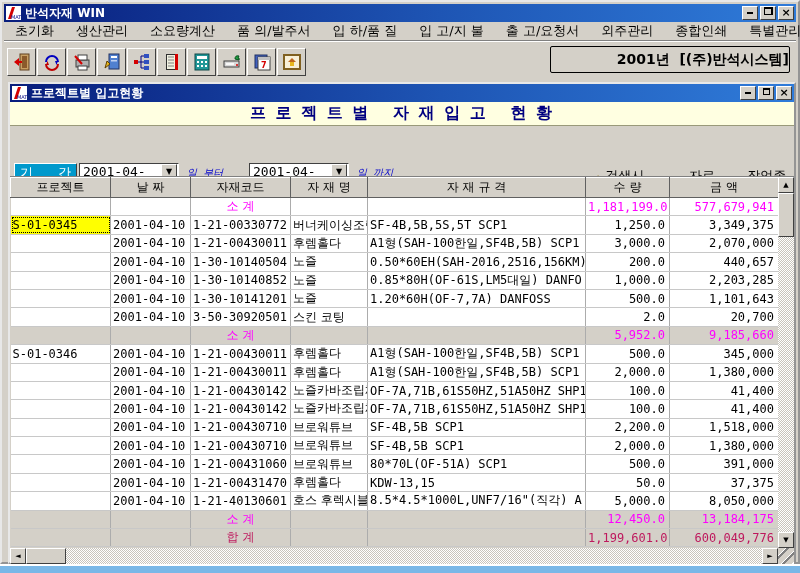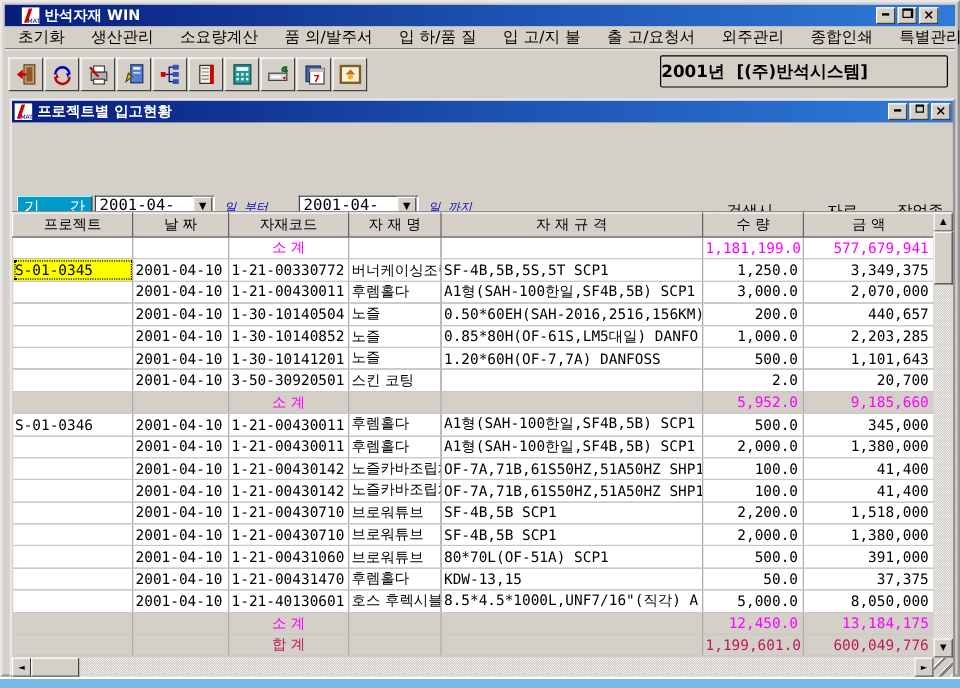--- a/index.html
+++ b/index.html
@@ -5,21 +5,21 @@
   * { margin:0; padding:0; box-sizing:border-box; }
   html,body { background:#79B7E7; }
   body { font-family:"DejaVu Sans", sans-serif; }
   .screen { position:relative; width:800px; height:573px; background:#79B7E7; overflow:hidden; }
   .window { position:absolute; left:0; top:0; width:800px; height:564px; background:#D4D0C8;
             border:2px outset #E8E8E8; }
 
   
   .titlebar { position:absolute; left:2px; top:2px; right:2px; height:18px;
               background:linear-gradient(90deg,#081D7C 0%,#1E55B4 55%,#2F7BD9 100%);
-              display:flex; align-items:center; padding:0 14px; }
+              display:flex; align-items:center; padding:0 2px; }
   .titlebar .title { color:#fff; font-size:12px; font-weight:bold; margin-left:4px; white-space:pre; }
   .caption-btns { margin-left:auto; display:flex; gap:2px; }
   .cap-btn { width:16px; height:14px; background:#D4D0C8; border:1px solid;
              border-color:#fff #404040 #404040 #fff; font-size:9px; line-height:11px;
              text-align:center; color:#000; font-weight:bold; cursor:default; }
   .glyph-min { display:inline-block; width:6px; border-bottom:2px solid #000; margin-bottom:1px; }
   .glyph-max { display:inline-block; width:7px; height:7px; border:1px solid #000; border-top-width:2px; }
   .glyph-restore { position:relative; display:inline-block; width:9px; height:8px; }
   .glyph-restore:before { content:""; position:absolute; right:0; top:0; width:6px; height:5px; border:1px solid #000; border-top-width:2px; }
   .glyph-restore:after { content:""; position:absolute; left:0; bottom:0; width:6px; height:5px; border:1px solid #000; border-top-width:2px; background:#D4D0C8; }
@@ -35,21 +35,21 @@
 
   
   .toolbar { position:absolute; left:2px; top:41px; right:2px; height:37px; background:#D4D0C8;
              display:flex; align-items:center; padding-left:3px; }
   .tb-btn { width:29px; height:28px; background:#D4D0C8; border:1px solid;
             border-color:#fff #404040 #404040 #fff; margin-right:1px;
             display:flex; align-items:center; justify-content:center; cursor:default; }
   .tb-btn svg { width:20px; height:20px; }
   .status-box { position:absolute; right:6px; top:3px; width:240px; height:27px;
                 border:1px solid #000; border-radius:2px; background:#D4D0C8;
-                display:flex; align-items:center; justify-content:flex-start;
+                display:flex; align-items:center; justify-content:flex-end;
                 font-size:14px; font-weight:bold; white-space:pre; }
 
   
   .child { position:absolute; left:6px; top:80px; width:788px; height:482px; background:#D4D0C8;
            border:2px outset #E8E8E8; }
   .child-titlebar { position:absolute; left:0; top:0; right:0; height:18px;
                     background:linear-gradient(90deg,#081D7C 0%,#1E55B4 55%,#2F7BD9 100%);
                     display:flex; align-items:center; padding:0 2px; }
   .child-titlebar .title { color:#fff; font-size:12px; font-weight:bold; margin-left:4px; }
 
@@ -251,20 +251,21 @@
           <text x="5" y="13" font-size="5" fill="#000080" font-family="DejaVu Sans">MAT</text>
         </svg>
         <span class="title">프로젝트별 입고현황</span>
         <span class="caption-btns">
           <span class="cap-btn"><span class="glyph-min"></span></span>
           <span class="cap-btn"><span class="glyph-max"></span></span>
           <span class="cap-btn glyph-close"><span>×</span></span>
         </span>
       </div>
 
+      <div class="heading">프 로 젝 트 별   자 재 입 고   현 황</div>
 
       <div class="filters">
         <span class="flt-label" style="left:4px; top:4px;">기      간</span>
         <span class="combo" style="left:69px; top:4px; width:100px;">
           <span class="val">2001-04-01</span>
           <span class="drop">▼</span>
         </span>
         <span class="blue-lbl" style="left:177px; top:7px;">일  부터</span>
         <span class="combo" style="left:239px; top:4px; width:100px;">
           <span class="val">2001-04-10</span>

